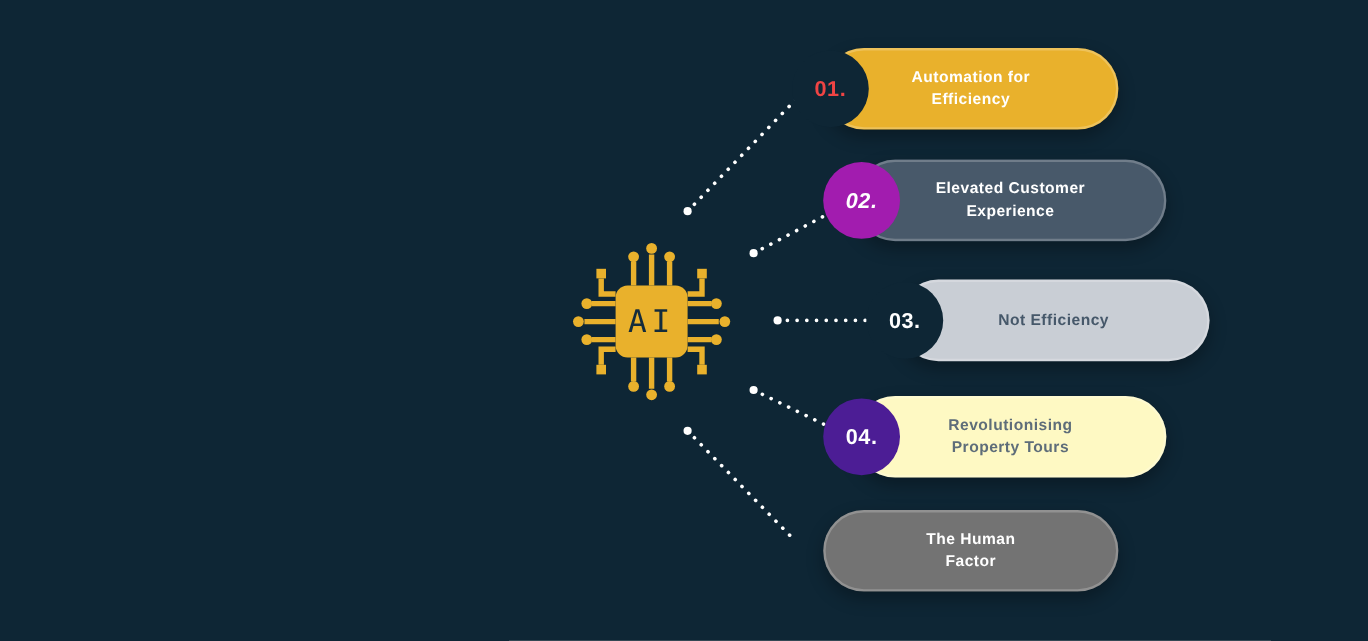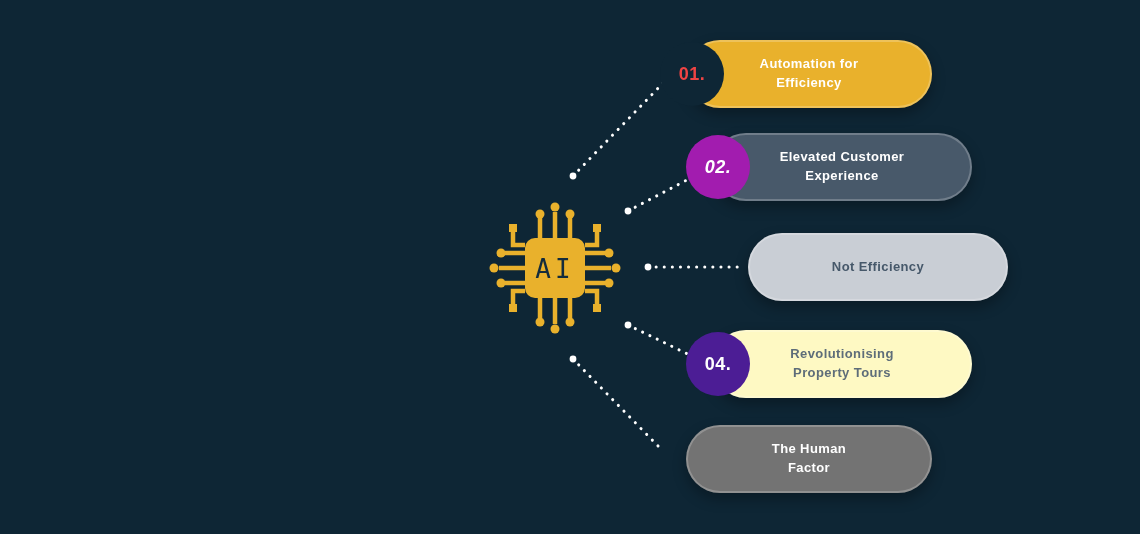--- a/index.html
+++ b/index.html
@@ -25,21 +25,21 @@
     width:64px; height:64px; border-radius:50%;
     display:flex; align-items:center; justify-content:center;
     color:#ffffff; font-weight:bold; font-size:18px; letter-spacing:.5px;
     z-index:2;
   }
   #row1 { left:686px; top:40px;  width:246px; }
   #row2 { left:712px; top:133px; width:260px; }
   #row3 { left:748px; top:233px; width:260px; }
   #row4 { left:712px; top:330px; width:260px; }
   #row5 { left:686px; top:425px; width:246px; }
-  .chip-wrap { position:absolute; left:480px; top:193px; width:150px; height:150px; z-index:1; }
+  .chip-wrap { position:absolute; left:468px; top:193px; width:150px; height:150px; z-index:1; }
   .lines-overlay { position:absolute; left:0; top:0; width:1140px; height:534px; pointer-events:none; z-index:0; }
 </style>
 </head>
 <body>
 
 <div class="canvas" style="background-color: rgb(14, 38, 53);">
 
   <svg class="lines-overlay" viewBox="0 0 1140 534" xmlns="http://www.w3.org/2000/svg">
     <g stroke="#ffffff" stroke-width="3" stroke-linecap="round" stroke-dasharray="0.1 8" fill="none">
       <line x1="573" y1="176" x2="666" y2="80"></line>
@@ -115,20 +115,21 @@
   </div>
 
   <div class="row" id="row2">
     <div class="pill" style="background-color: rgb(72, 89, 106); color: rgb(255, 255, 255);">Elevated Customer
 Experience</div>
     <div class="badge" style="background-color: #a21caf; color: rgb(255, 255, 255); font-style: italic;">02.</div>
   </div>
 
   <div class="row" id="row3">
     <div class="pill" style="background-color: rgb(201, 206, 213); color: rgb(70, 88, 106);">Not Efficiency</div>
+    <div class="badge" style="background-color: rgb(14, 38, 53); color: rgb(255, 255, 255);">03.</div>
   </div>
 
   <div class="row" id="row4">
     <div class="pill" style="background-color: #fef9c3; color: rgb(94, 109, 121);">Revolutionising
 Property Tours</div>
     <div class="badge" style="background-color: #4c1d95; color: rgb(255, 255, 255);">04.</div>
   </div>
 
   <div class="row" id="row5">
     <div class="pill" style="background-color: #737373; color: rgb(255, 255, 255);">The Human

